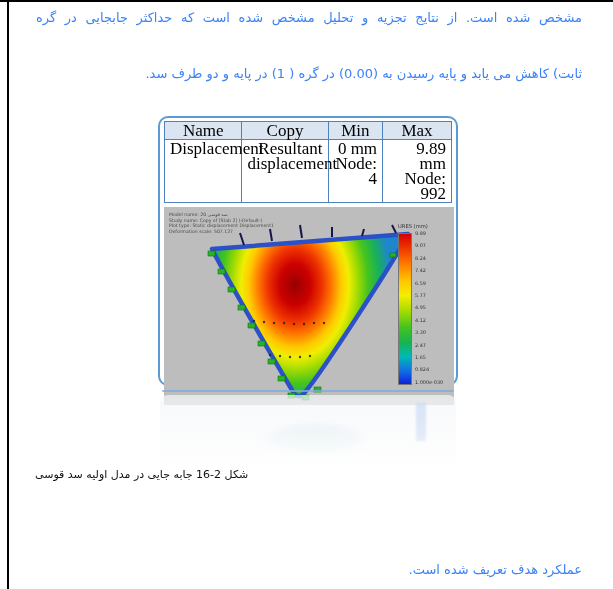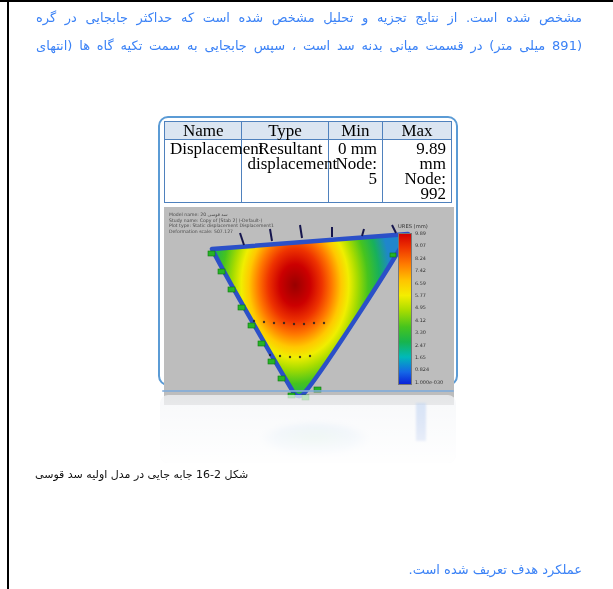--- a/index.html
+++ b/index.html
@@ -108,49 +108,49 @@
 </style>
 </head>
 <body>
 
 <div id="page">
 
   <div class="page-border-top"></div>
   <div class="page-border-left"></div>
 
   <div class="para-line stretch" style="top:7px;">مشخص شده است. از نتایج تجزیه و تحلیل مشخص شده است که حداکثر جابجایی در گره</div>
-  <div class="para-line stretch" style="top:35px;">(891 میلی متر) در قسمت میانی بدنه سد است ، سپس جابجایی به سمت تکیه گاه ها (انتهای</div>
+  <div class="para-line" style="top:63px;">ثابت) کاهش می یابد و پایه رسیدن به (0.00) در گره ( 1) در پایه و دو طرف سد.</div>
 
   <div class="figure-frame">
 
     <table class="res">
       <colgroup>
           <col style="width:27%">
           <col style="width:30%">
           <col style="width:19%">
           <col style="width:24%">
         </colgroup>
       <tbody>
           <tr>
         <th>Name</th>
-        <th>Type</th>
+        <th>Copy</th>
         <th>Min</th>
         <th>Max</th>
       </tr>
       <tr>
         <td>
           <span class="cell-line">Displacement</span>
         </td>
         <td>
           <span class="cell-line">Resultant</span>
           <span class="cell-line">displacement</span>
         </td>
         <td>
           <span class="cell-line">0 mm</span>
-          <span class="cell-line">Node: 5</span>
+          <span class="cell-line">Node: 4</span>
         </td>
         <td>
           <span class="cell-line">9.89 mm</span>
           <span class="cell-line">Node: 992</span>
         </td>
       </tr>
     </tbody>
       </table>
 
     <div class="plot">

